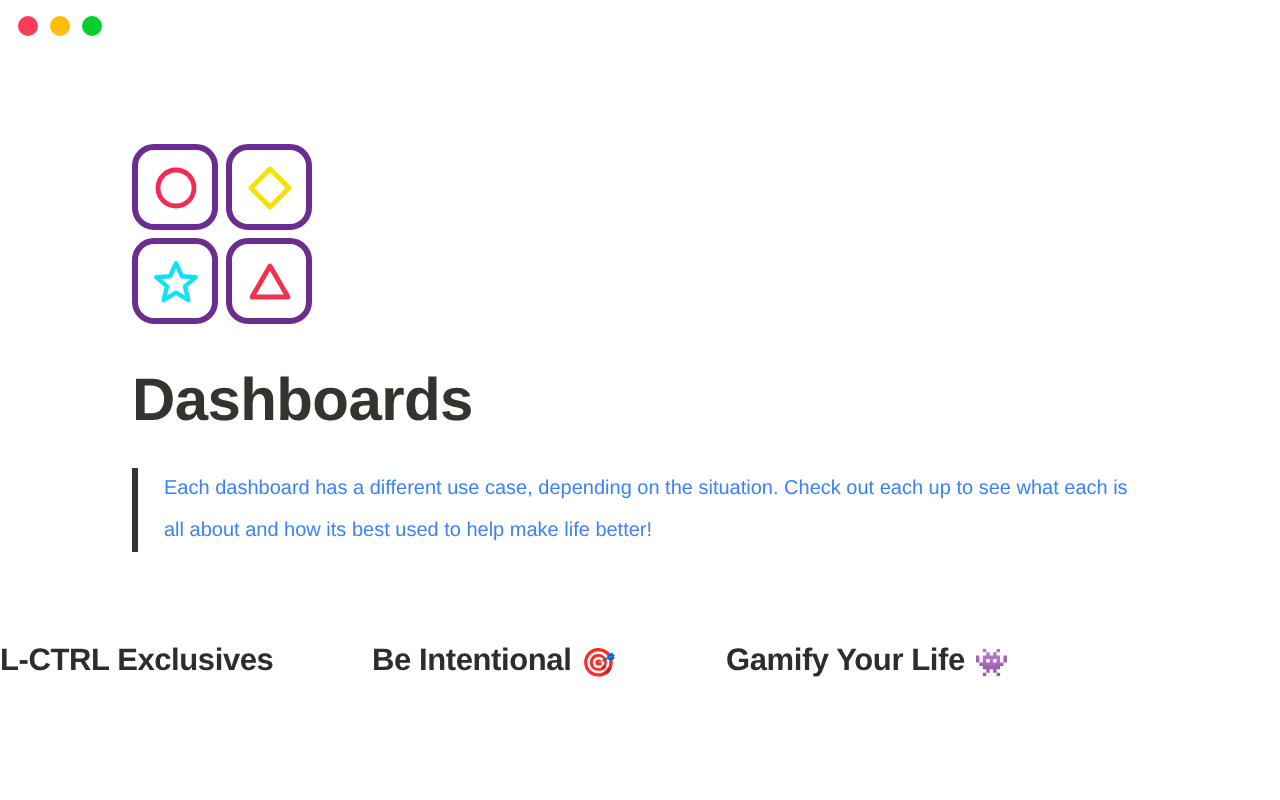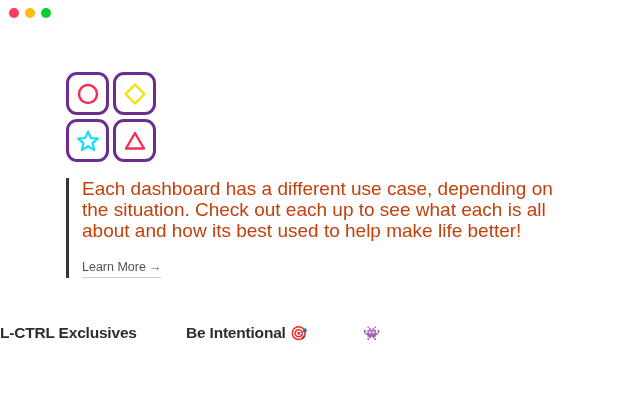--- a/index.html
+++ b/index.html
@@ -83,23 +83,23 @@
 
   
   .quote-block {
     margin-top: 16px;
     border-left: 3px solid #39332e;
     padding-left: 13px;
     max-width: 500px;
   }
   .description {
     margin: 0;
-    font-size: 19px;
+    font-size: 10px;
     line-height: 21px;
-    color: #c2410c;
+    color: #3b82f6;
     max-width: 487px;
   }
   .learn-more {
     display: inline-block;
     margin-top: 17px;
     font-size: 12.5px;
     line-height: 18px;
     color: #55534f;
     text-decoration: none;
     border-bottom: 1px solid #cfcdc9;
@@ -173,35 +173,36 @@
       </div>
       <div class="tile">
         <span>
           <svg width="24" height="24" viewBox="0 0 24 24">
             <polygon points="12,4 21,19.5 3,19.5" fill="none" stroke="#f0314f" stroke-width="2.4" stroke-linejoin="round"></polygon>
           </svg>
         </span>
       </div>
     </div>
 
+    <h1 class="page-title">Dashboards</h1>
 
     <div class="quote-block">
       <p class="description">Each dashboard has a different use case, depending on the situation. Check out each up to see what each is all about and how its best used to help make life better!</p>
-      <a class="learn-more" href="#"><span>Learn More</span><span class="arrow">→</span></a>
     </div>
 
   </div>
 
   <div class="section-row">
     <div class="section-heading col1">
       <span>L-CTRL Exclusives</span>
       <span class="sec-emoji"></span>
     </div>
     <div class="section-heading col2">
       <span>Be Intentional</span>
       <span class="sec-emoji">🎯</span>
     </div>
     <div class="section-heading col3">
+      <span>Gamify Your Life</span>
       <span class="sec-emoji">👾</span>
     </div>
   </div>
 
 </div>
 
 </body></html>

